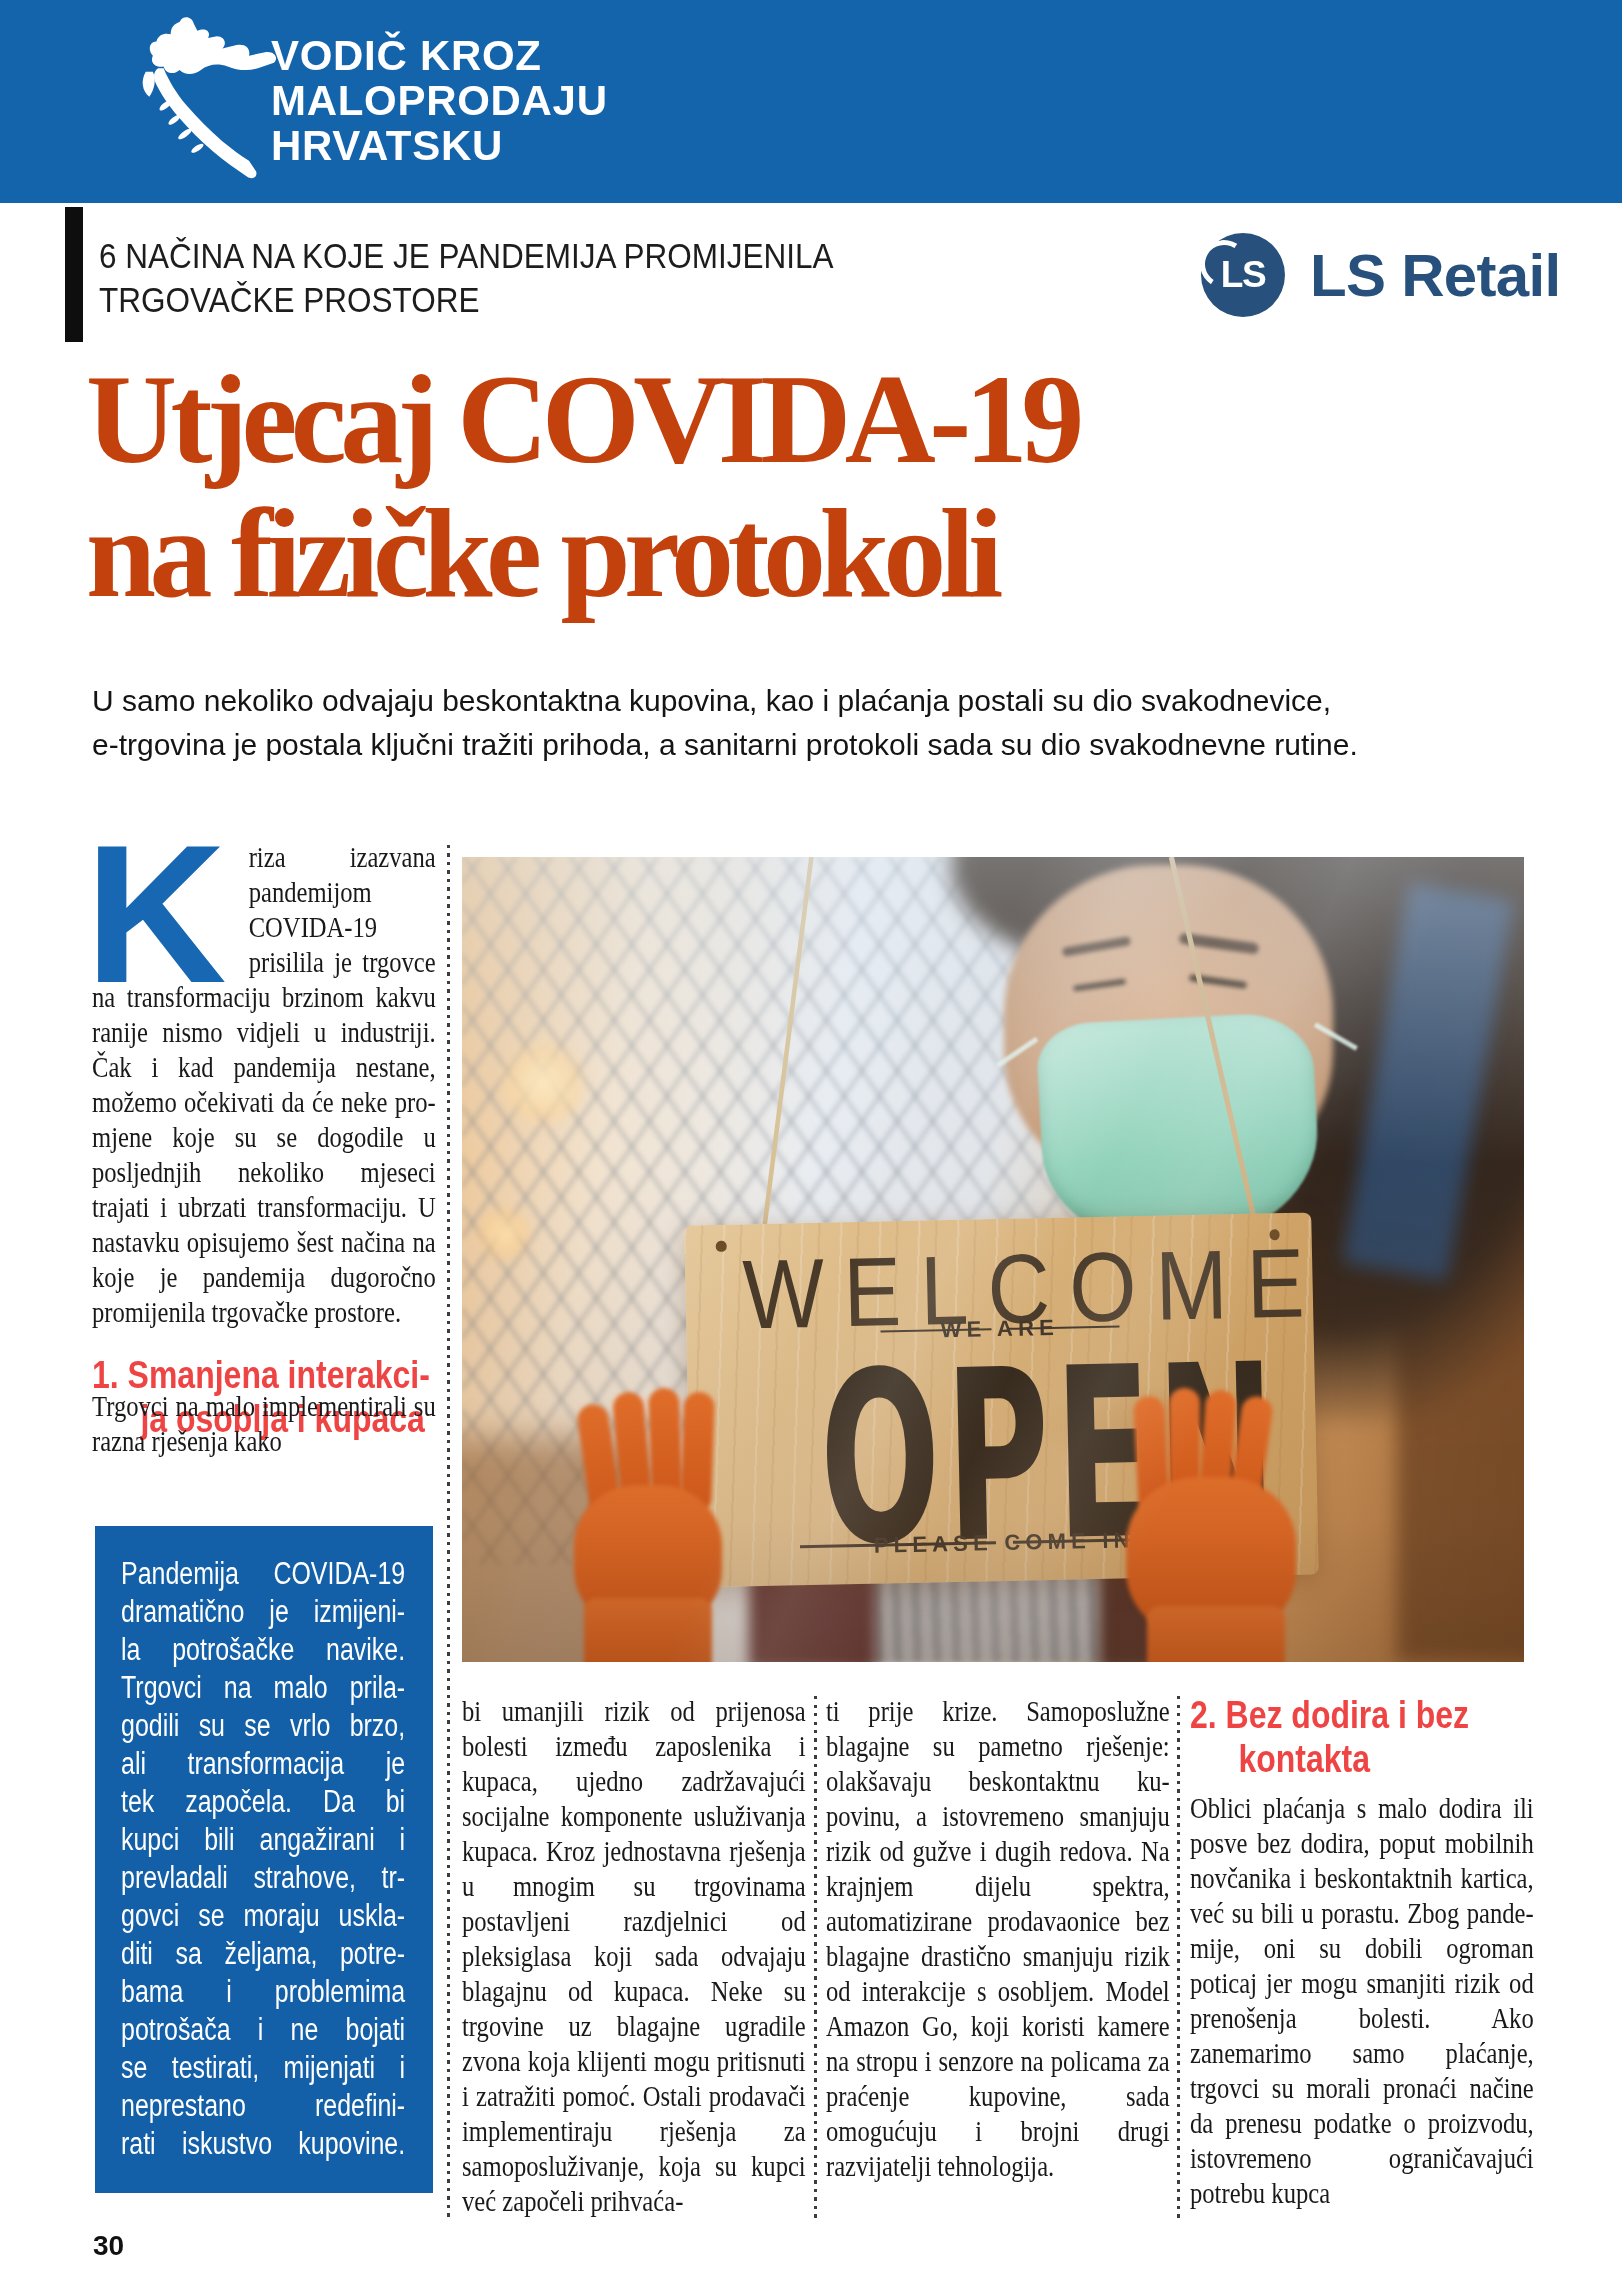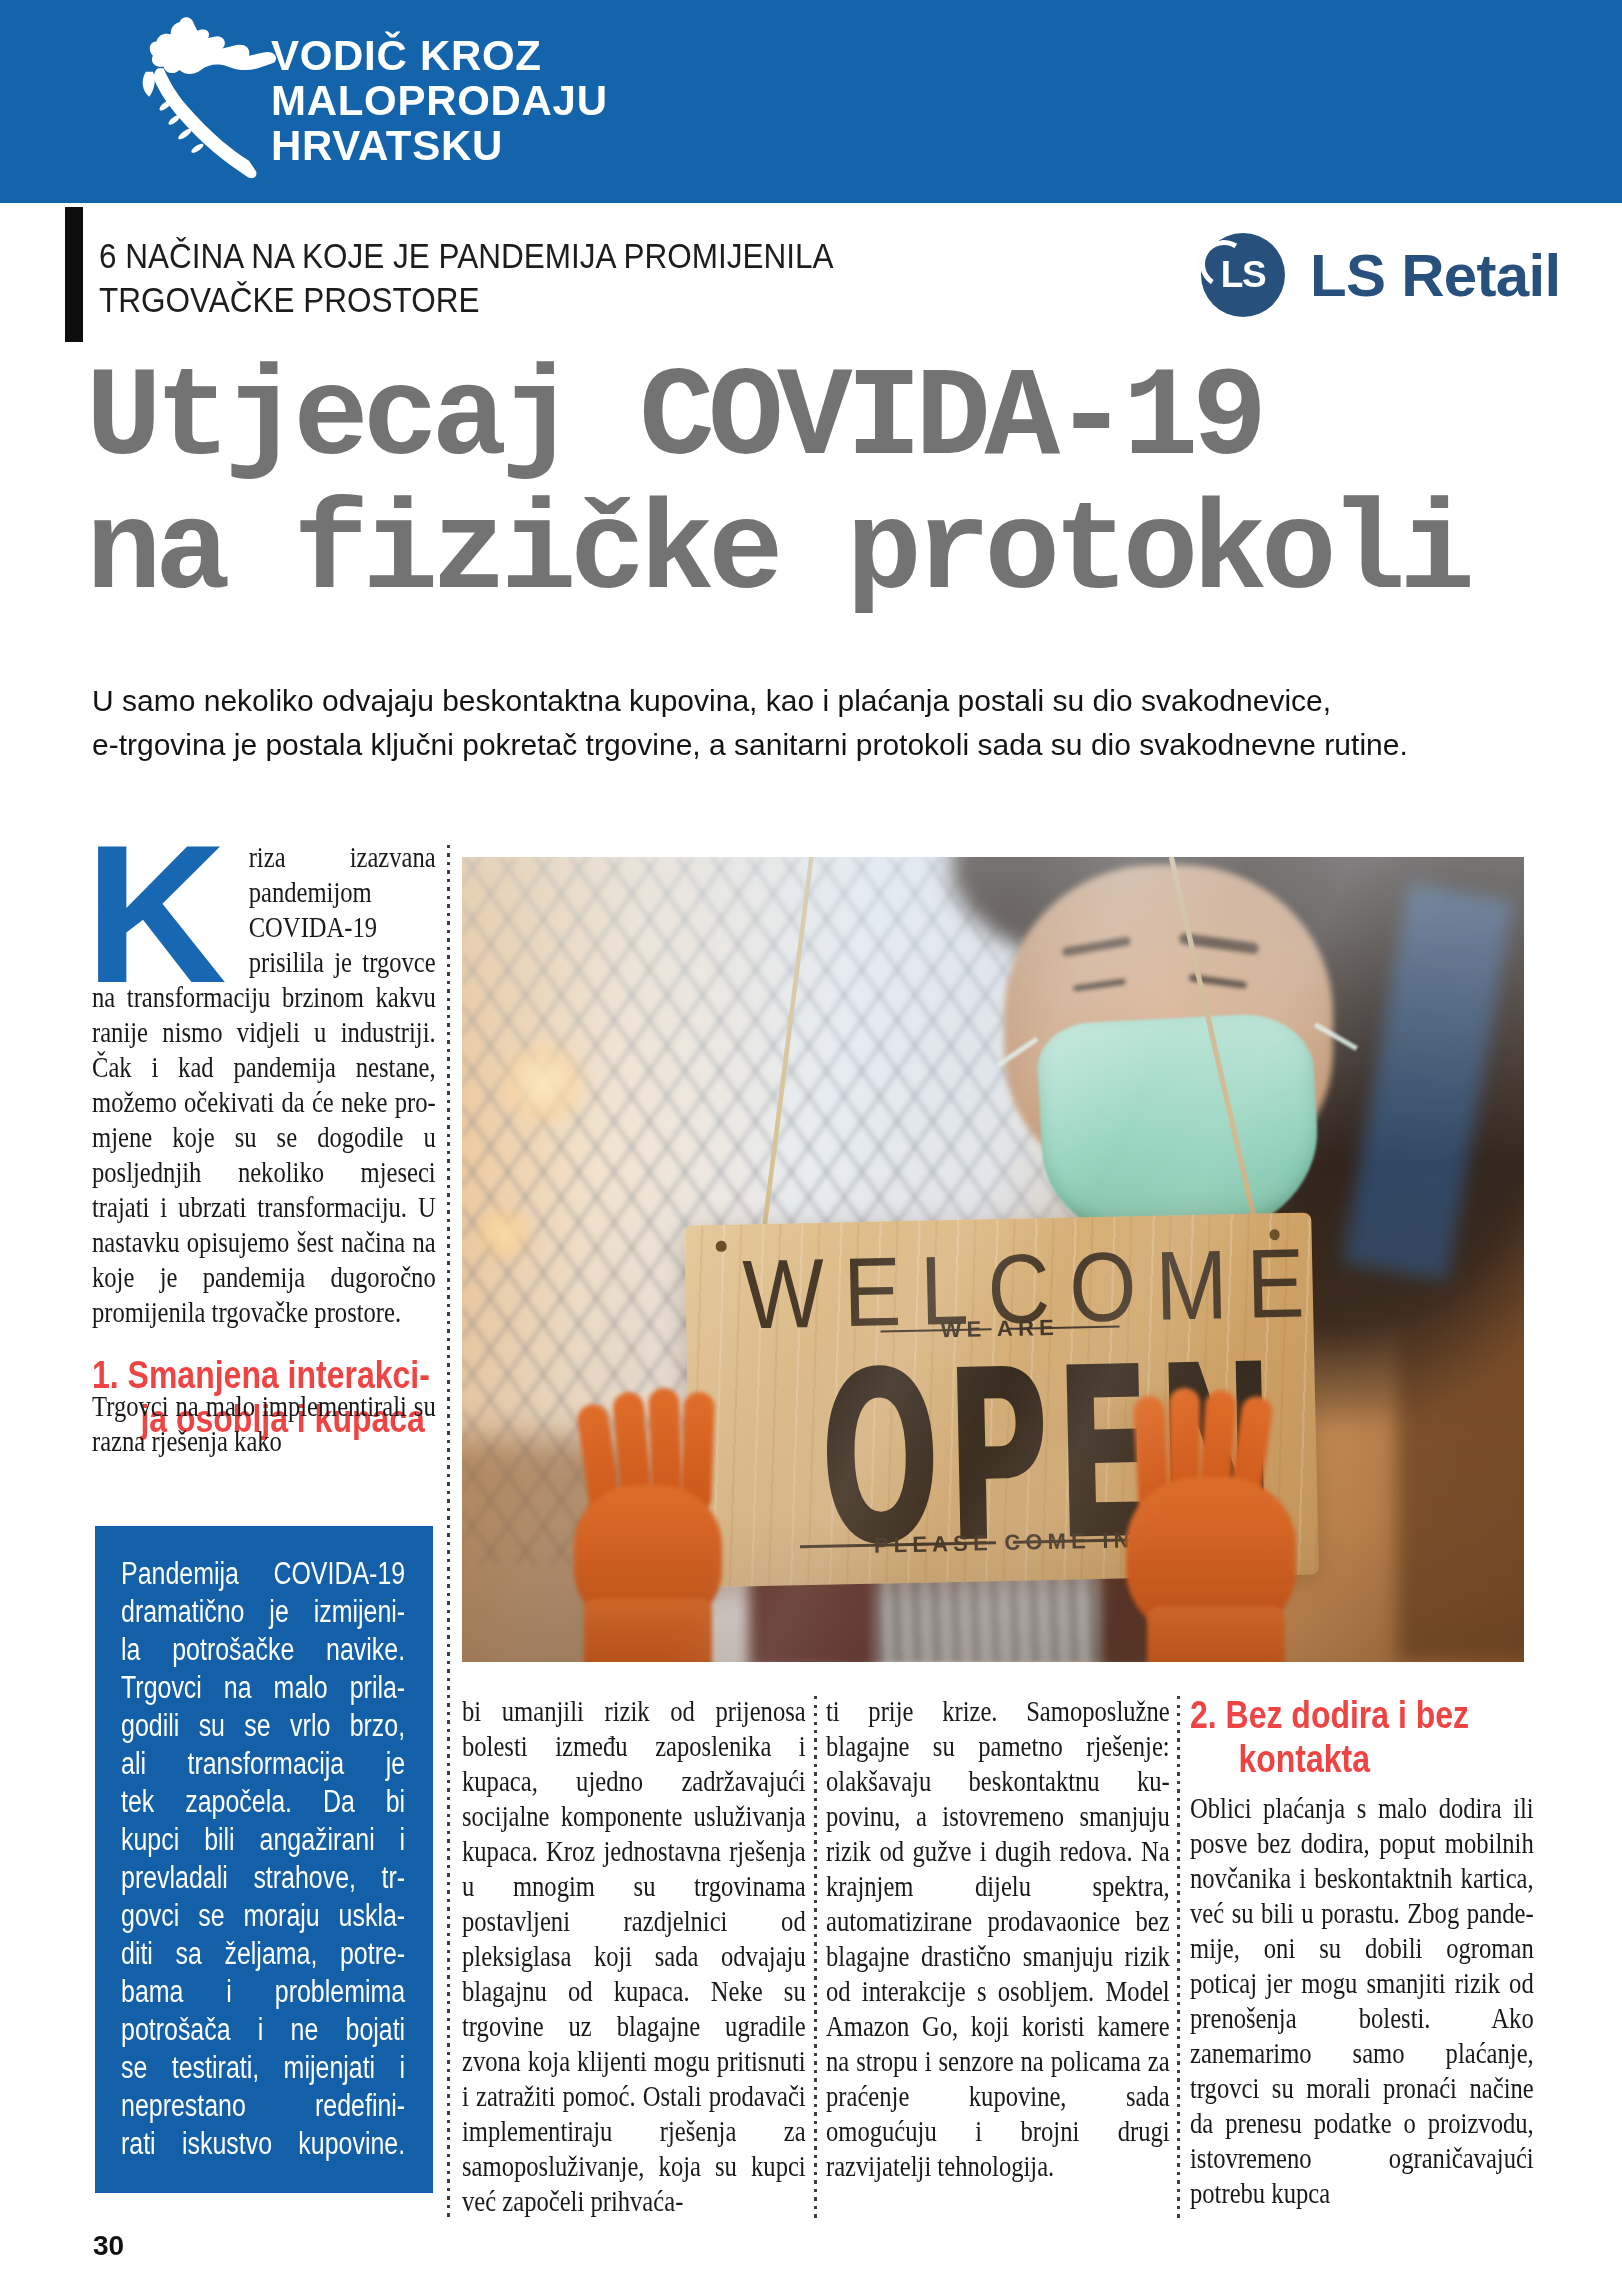--- a/index.html
+++ b/index.html
@@ -22,22 +22,22 @@
   .logo{position:absolute;left:1201px;top:233px;display:flex;align-items:center;}
   .logo-circle{position:relative;width:84px;height:84px;border-radius:50%;background:#27517c;
                display:flex;align-items:center;justify-content:center;}
   .logo-circle::before{content:"";position:absolute;left:-1.3px;top:6.5px;width:38px;height:38px;
                border:5.9px solid transparent;border-top:5.9px solid #ffffff;border-left:5.9px solid #ffffff;
                border-radius:50%;transform:rotate(-12deg);}
   .logo-mono{color:#ffffff;font-weight:bold;font-size:37px;letter-spacing:-1.3px;}
   .logo-text{margin-left:25px;font-size:60px;font-weight:bold;color:#27517c;letter-spacing:-0.7px;white-space:nowrap;}
 
   
-  .headline{position:absolute;left:86px;top:353px;color:#737373;
-            font-family:Liberation Mono, monospace;font-weight:bold;
+  .headline{position:absolute;left:86px;top:353px;color:#c2410c;
+            font-family:Liberation Serif, serif;font-weight:bold;
             font-size:126px;line-height:134px;letter-spacing:-6.5px;}
   .headline div{white-space:nowrap;}
 
   
   .lead{position:absolute;left:92px;top:679px;color:#141414;font-size:30px;line-height:44px;}
   .lead div{white-space:nowrap;}
 
   
   .vsep{position:absolute;width:2.6px;
         background-image:repeating-linear-gradient(to bottom,#3c3c3c 0 3.3px,transparent 3.3px 8.5px);}
@@ -181,21 +181,21 @@
     <div class="logo-text">LS Retail</div>
   </div>
 
   <h1 class="headline" style="margin:0;">
     <div>Utjecaj COVIDA-19</div>
     <div>na fizičke protokoli</div>
   </h1>
 
   <div class="lead">
     <div>U samo nekoliko odvajaju beskontaktna kupovina, kao i plaćanja postali su dio svakodnevice,</div>
-    <div>e-trgovina je postala ključni pokretač trgovine, a sanitarni protokoli sada su dio svakodnevne rutine.</div>
+    <div>e-trgovina je postala ključni tražiti prihoda, a sanitarni protokoli sada su dio svakodnevne rutine.</div>
   </div>
 
   <div class="photo">
     <div class="ph-bg z1"></div>
     <div class="ph-lattice z1"></div>
     <div class="ph-shelf z1"></div>
     <div class="ph-corner z1"></div>
     <div class="ph-bokeh1 z2"></div>
     <div class="ph-bokeh2 z2"></div>
     <div class="ph-hair z3"></div>

